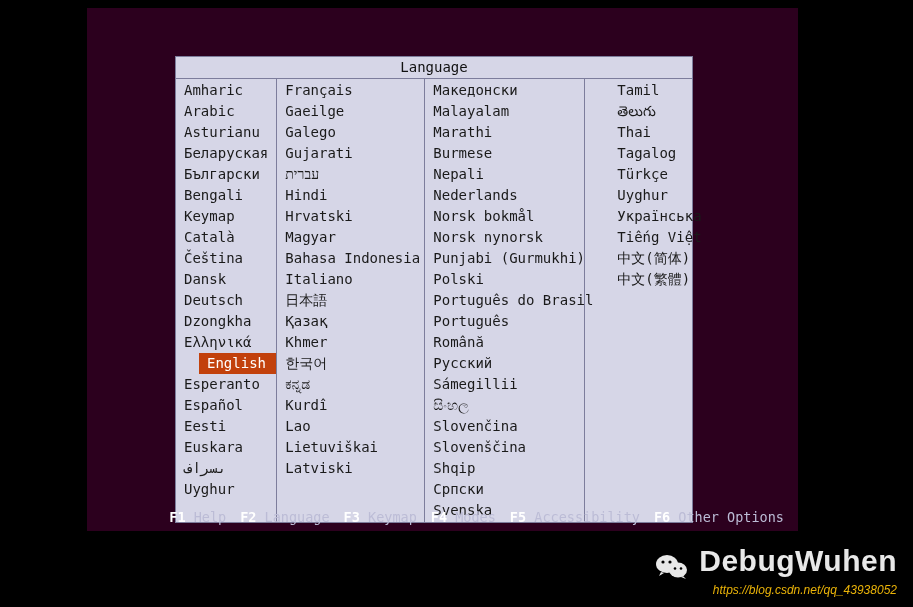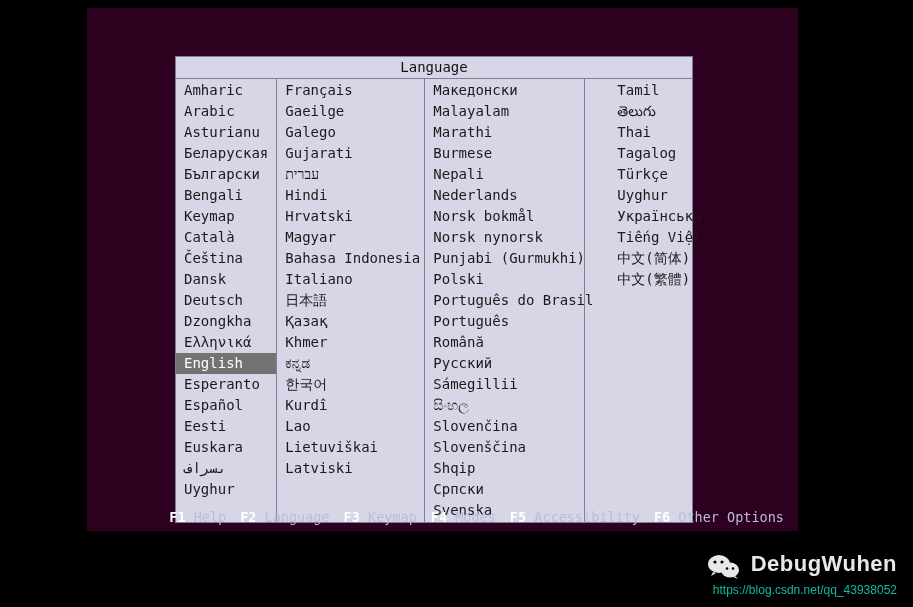--- a/index.html
+++ b/index.html
@@ -51,22 +51,23 @@
   .col1 { width: 148px; }
   .col2 { width: 160px; }
   .col3 { width: 100px; }
   .item {
     padding: 1px 8px 2px 8px;
     line-height: 18px;
     white-space: nowrap;
     cursor: pointer;
   }
   .item.selected {
-    background: #737373;
+    background: #c2410c;
     color: #fff;
+    margin-left: 23px;
   }
   .footer {
     position: absolute;
     left: 0;
     right: 0;
     bottom: 6px;
     text-align: right;
     color: #d6d6e7;
     font-size: 13.5px;
   }
@@ -80,28 +81,29 @@
   }
   .watermark {
     position: absolute;
     right: 16px;
     bottom: 10px;
     text-align: right;
     color: #e8e8e8;
     font-family: Arial, sans-serif;
   }
   .watermark .wm-name {
-    font-size: 22px;
+    font-size: 30px;
     font-weight: 600;
     letter-spacing: 0.5px;
   }
   .watermark .wm-url {
     font-size: 12px;
-    color: #14b8a6;
+    color: #eab308;
     margin-top: 0px;
+    font-style: italic;
   }
   .wm-logo {
     display: inline-block;
     vertical-align: middle;
     margin-right: 6px;
   }
 </style>
 </head>
 <body>
 
@@ -139,22 +141,22 @@
           <div class="item">Gujarati</div>
           <div class="item">עברית</div>
           <div class="item">Hindi</div>
           <div class="item">Hrvatski</div>
           <div class="item">Magyar</div>
           <div class="item">Bahasa Indonesia</div>
           <div class="item">Italiano</div>
           <div class="item">日本語</div>
           <div class="item">Қазақ</div>
           <div class="item">Khmer</div>
+          <div class="item">한국어</div>
           <div class="item">ಕನ್ನಡ</div>
-          <div class="item">한국어</div>
           <div class="item">Kurdî</div>
           <div class="item">Lao</div>
           <div class="item">Lietuviškai</div>
           <div class="item">Latviski</div>
         </div>
         <div class="col col2">
           <div class="item">Македонски</div>
           <div class="item">Malayalam</div>
           <div class="item">Marathi</div>
           <div class="item">Burmese</div>

